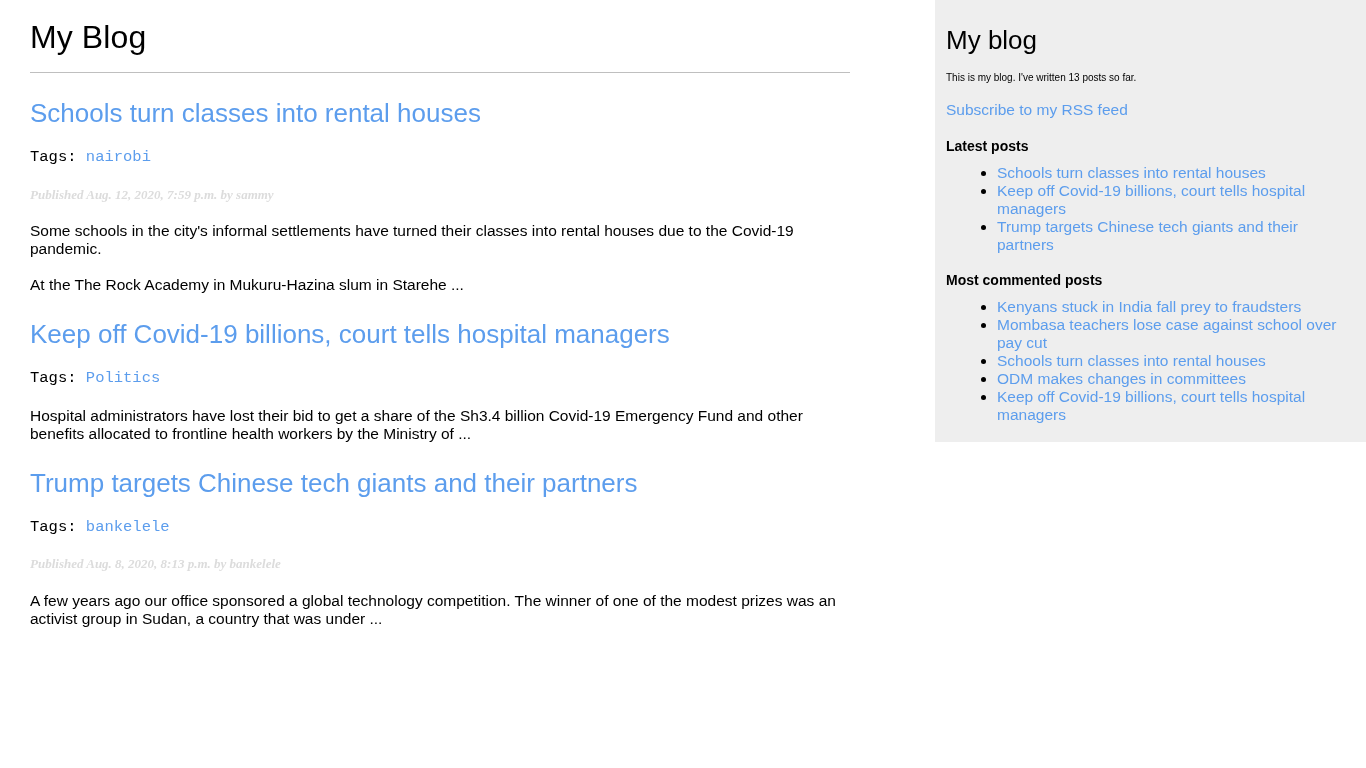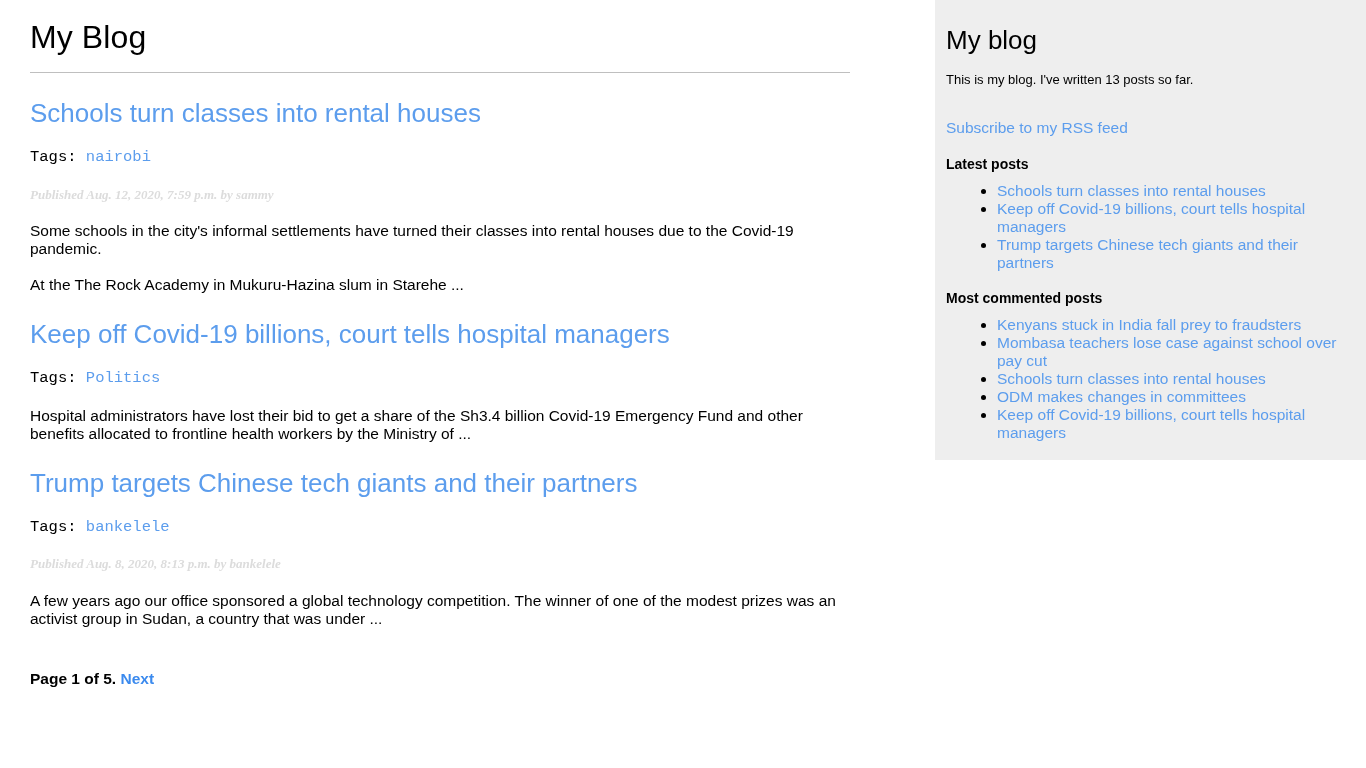--- a/index.html
+++ b/index.html
@@ -22,23 +22,23 @@
     padding: 26px 11px 18px 11px;
   }
   .sidebar-title {
     font-size: 26px;
     font-weight: 400;
     line-height: 1.1;
     margin: 0 0 16px 0;
     color: #000;
   }
   .sidebar-desc {
-    font-size: 13px;
-    line-height: 1.45;
-    margin: 0 0 28px 0;
+    font-size: 10px;
+    line-height: 1.45;
+    margin: 0 0 14px 0;
     color: #000;
   }
   .rss-link {
     display: inline-block;
     font-size: 15.5px;
     line-height: 1.45;
     color: #5c9ded;
     text-decoration: none;
     margin: 0 0 16px 0;
   }
@@ -205,19 +205,15 @@
       <p class="post-tags">
         <span>Tags:</span>
         <a href="#">bankelele</a>
       </p>
       <p class="post-meta">Published Aug. 8, 2020, 8:13 p.m. by bankelele</p>
       <div class="post-body">
         <p>A few years ago our office sponsored a global technology competition. The winner of one of the modest prizes was an activist group in Sudan, a country that was under ...</p>
       </div>
     </article>
 
-    <div class="pagination">
-      <span class="page-label">Page 1 of 5.</span>
-      <a href="#">Next</a>
-    </div>
   </main>
 
 </div>
 
 </body></html>

